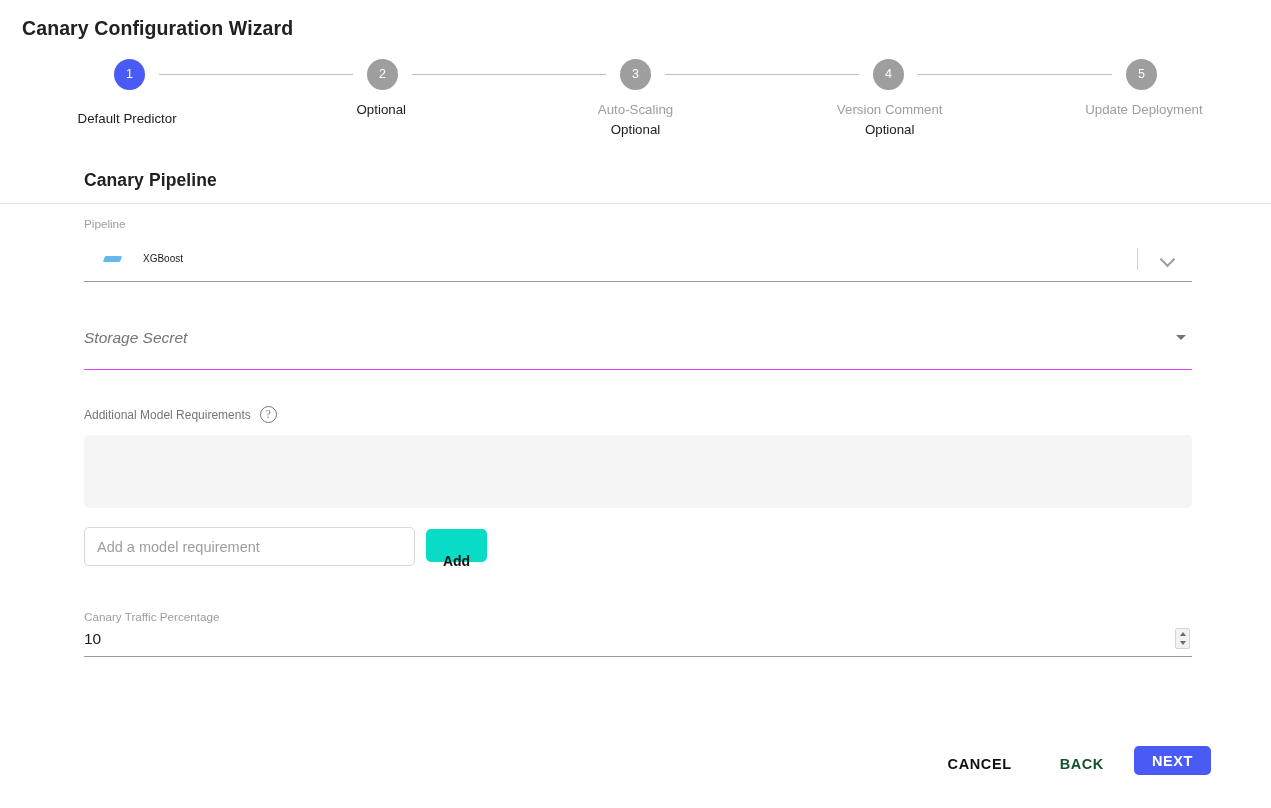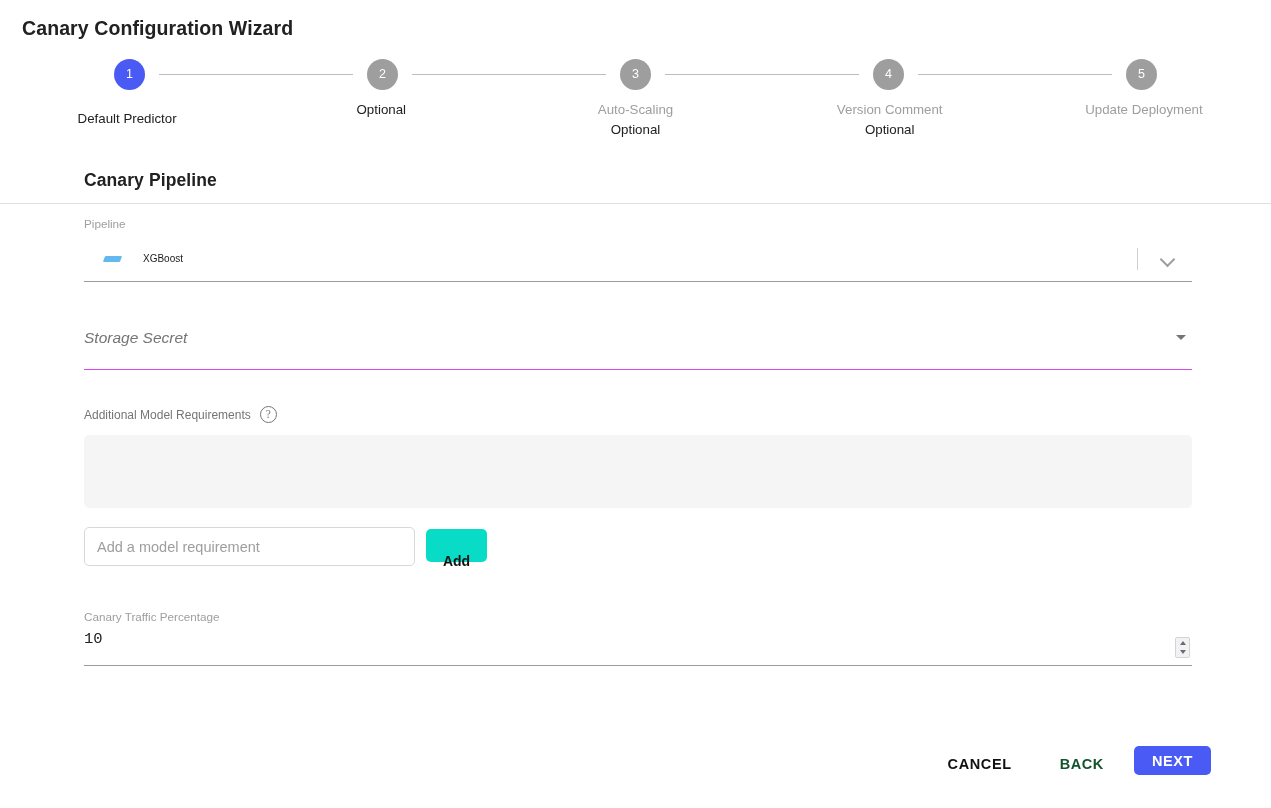--- a/index.html
+++ b/index.html
@@ -292,22 +292,21 @@
     font-weight: bold;
     cursor: pointer;
     line-height: 33px;
     padding: 16px;
   }
 
   
   .pct-block { margin-top: 44px; position: relative; width: 1108px; }
   .pct-field {
     border-bottom: 1px solid #9b9b9b;
-    padding-bottom: 16px;
-    font-family: Liberation Mono, monospace;
+    padding-bottom: 7px;
   }
   .spinner {
     position: absolute;
     right: 2px;
     bottom: 8px;
     width: 15px;
     height: 21px;
     border: 1px solid #d4d4d4;
     background: #f2f2f2;
     border-radius: 2px;

